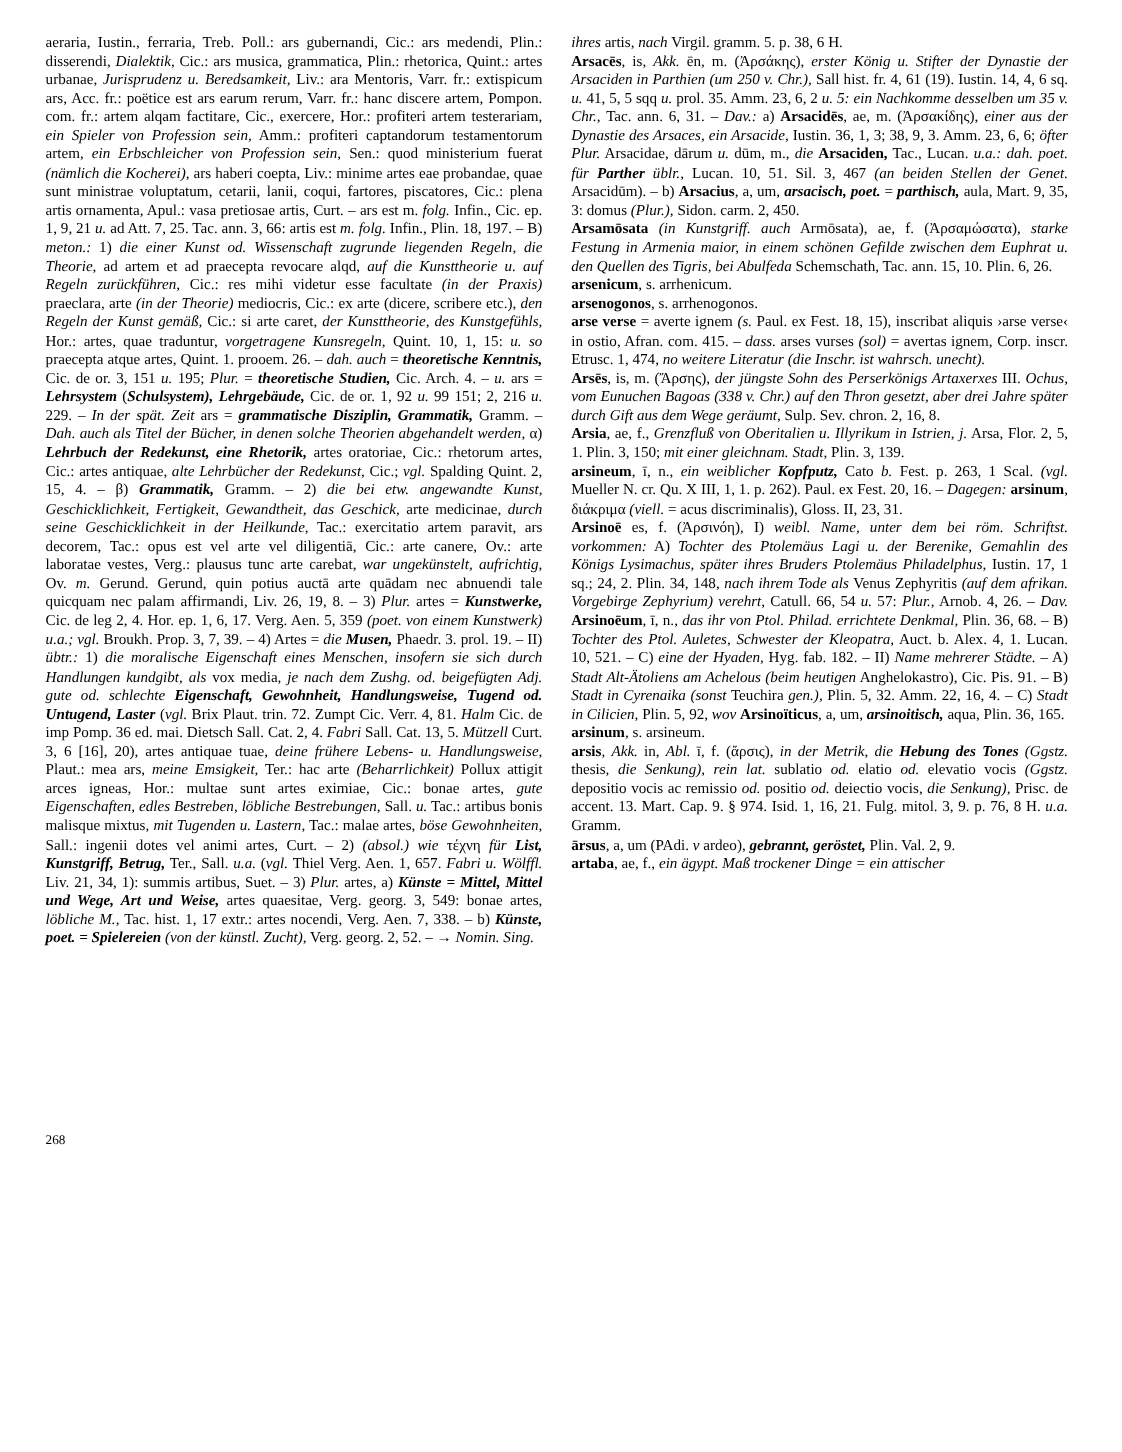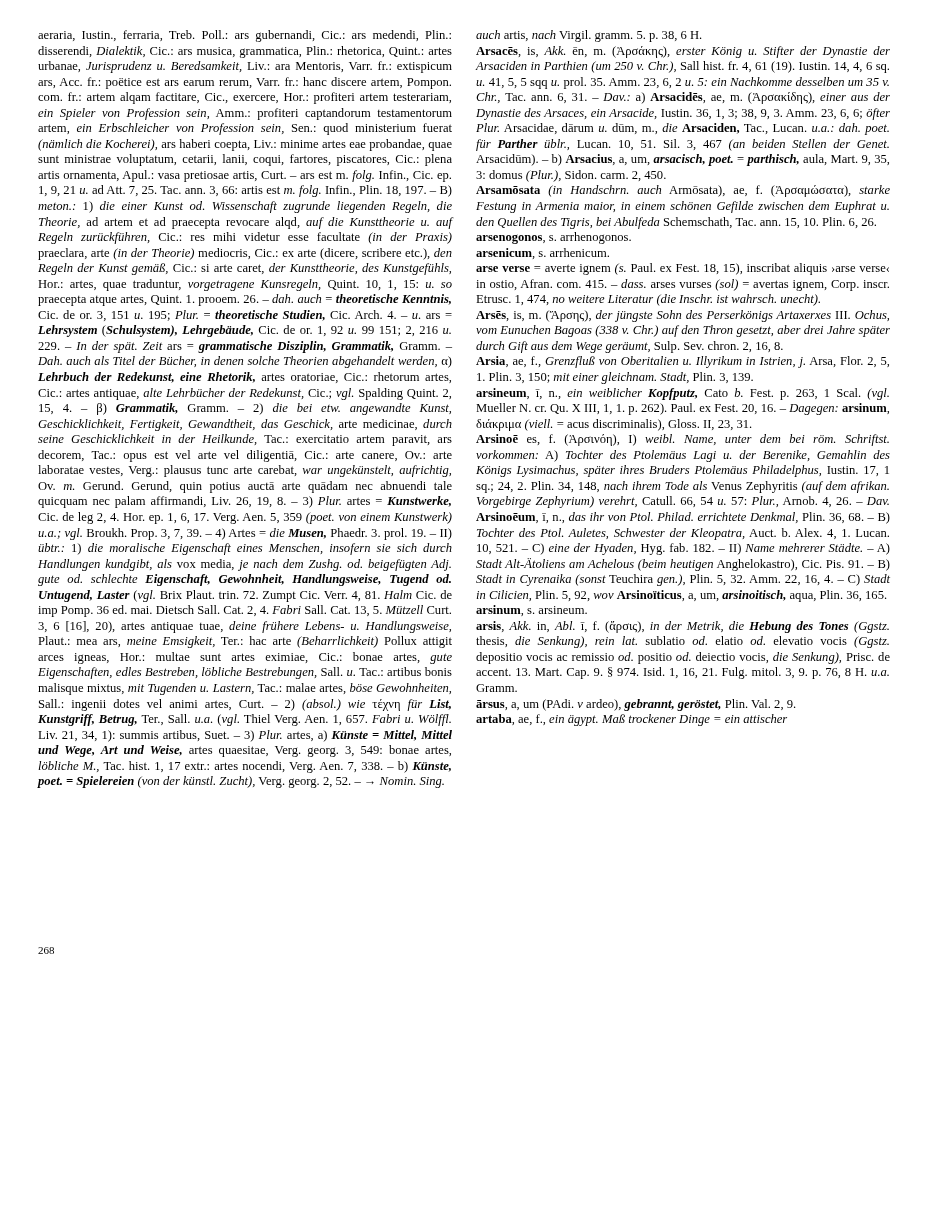--- a/index.html
+++ b/index.html
@@ -59,25 +59,25 @@
 <body>
 
 <div class="page">
   <div class="columns">
 
     <div class="col">
       <p class="entry">aeraria, Iustin., ferraria, Treb. Poll.: ars gubernandi, Cic.: ars medendi, Plin.: disserendi, <i>Dialektik,</i> Cic.: ars musica, grammatica, Plin.: rhetorica, Quint.: artes urbanae, <i>Jurisprudenz u. Beredsamkeit,</i> Liv.: ara Mentoris, Varr. fr.: extispicum ars, Acc. fr.: poëtice est ars earum rerum, Varr. fr.: hanc discere artem, Pompon. com. fr.: artem alqam factitare, Cic., exercere, Hor.: profiteri artem testerariam, <i>ein Spieler von Profession sein,</i> Amm.: profiteri captandorum testamentorum artem, <i>ein Erbschleicher von Profession sein,</i> Sen.: quod ministerium fuerat <i>(nämlich die Kocherei),</i> ars haberi coepta, Liv.: minime artes eae probandae, quae sunt ministrae voluptatum, cetarii, lanii, coqui, fartores, piscatores, Cic.: plena artis ornamenta, Apul.: vasa pretiosae artis, Curt. – ars est m. <i>folg.</i> Infin., Cic. ep. 1, 9, 21 <i>u.</i> ad Att. 7, 25. Tac. ann. 3, 66: artis est <i>m. folg.</i> Infin., Plin. 18, 197. – B) <i>meton.:</i> 1) <i>die einer Kunst od. Wissenschaft zugrunde liegenden Regeln, die Theorie,</i> ad artem et ad praecepta revocare alqd, <i>auf die Kunsttheorie u. auf Regeln zurückführen,</i> Cic.: res mihi videtur esse facultate <i>(in der Praxis)</i> praeclara, arte <i>(in der Theorie)</i> mediocris, Cic.: ex arte (dicere, scribere etc.), <i>den Regeln der Kunst gemäß,</i> Cic.: si arte caret, <i>der Kunsttheorie, des Kunstgefühls,</i> Hor.: artes, quae traduntur, <i>vorgetragene Kunsregeln,</i> Quint. 10, 1, 15: <i>u. so</i> praecepta atque artes, Quint. 1. prooem. 26. – <i>dah. auch</i> = <b><i>theoretische Kenntnis,</i></b> Cic. de or. 3, 151 <i>u.</i> 195; <i>Plur.</i> = <b><i>theoretische Studien,</i></b> Cic. Arch. 4. – <i>u.</i> ars = <b><i>Lehrsystem</i></b> (<b><i>Schulsystem),</i></b> <b><i>Lehrgebäude,</i></b> Cic. de or. 1, 92 <i>u.</i> 99 151; 2, 216 <i>u.</i> 229. – <i>In der spät. Zeit</i> ars = <b><i>grammatische Disziplin, Grammatik,</i></b> Gramm. – <i>Dah. auch als Titel der Bücher, in denen solche Theorien abgehandelt werden,</i> α) <b><i>Lehrbuch der Redekunst, eine Rhetorik,</i></b> artes oratoriae, Cic.: rhetorum artes, Cic.: artes antiquae, <i>alte Lehrbücher der Redekunst,</i> Cic.; <i>vgl.</i> Spalding Quint. 2, 15, 4. – β) <b><i>Grammatik,</i></b> Gramm. – 2) <i>die bei etw. angewandte Kunst, Geschicklichkeit, Fertigkeit, Gewandtheit, das Geschick,</i> arte medicinae, <i>durch seine Geschicklichkeit in der Heilkunde,</i> Tac.: exercitatio artem paravit, ars decorem, Tac.: opus est vel arte vel diligentiā, Cic.: arte canere, Ov.: arte laboratae vestes, Verg.: plausus tunc arte carebat, <i>war ungekünstelt, aufrichtig,</i> Ov. <i>m.</i> Gerund. Gerund, quin potius auctā arte quādam nec abnuendi tale quicquam nec palam affirmandi, Liv. 26, 19, 8. – 3) <i>Plur.</i> artes = <b><i>Kunstwerke,</i></b> Cic. de leg 2, 4. Hor. ep. 1, 6, 17. Verg. Aen. 5, 359 <i>(poet. von einem Kunstwerk) u.a.; vgl.</i> Broukh. Prop. 3, 7, 39. – 4) Artes = <i>die</i> <b><i>Musen,</i></b> Phaedr. 3. prol. 19. – II) <i>übtr.:</i> 1) <i>die moralische Eigenschaft eines Menschen, insofern sie sich durch Handlungen kundgibt, als</i> vox media, <i>je nach dem Zushg. od. beigefügten Adj. gute od. schlechte</i> <b><i>Eigenschaft, Gewohnheit, Handlungsweise, Tugend od. Untugend, Laster</i></b> (<i>vgl.</i> Brix Plaut. trin. 72. Zumpt Cic. Verr. 4, 81. <i>Halm</i> Cic. de imp Pomp. 36 ed. mai. Dietsch Sall. Cat. 2, 4. <i>Fabri</i> Sall. Cat. 13, 5. <i>Mützell</i> Curt. 3, 6 [16], 20), artes antiquae tuae, <i>deine frühere Lebens- u. Handlungsweise,</i> Plaut.: mea ars, <i>meine Emsigkeit,</i> Ter.: hac arte <i>(Beharrlichkeit)</i> Pollux attigit arces igneas, Hor.: multae sunt artes eximiae, Cic.: bonae artes, <i>gute Eigenschaften, edles Bestreben, löbliche Bestrebungen,</i> Sall. <i>u.</i> Tac.: artibus bonis malisque mixtus, <i>mit Tugenden u. Lastern,</i> Tac.: malae artes, <i>böse Gewohnheiten,</i> Sall.: ingenii dotes vel animi artes, Curt. – 2) <i>(absol.) wie</i> τέχνη <i>für</i> <b><i>List, Kunstgriff, Betrug,</i></b> Ter., Sall. <i>u.a.</i> (<i>vgl.</i> Thiel Verg. Aen. 1, 657. <i>Fabri u. Wölffl.</i> Liv. 21, 34, 1): summis artibus, Suet. – 3) <i>Plur.</i> artes, a) <b><i>Künste = Mittel, Mittel und Wege, Art und Weise,</i></b> artes quaesitae, Verg. georg. 3, 549: bonae artes, <i>löbliche M.,</i> Tac. hist. 1, 17 extr.: artes nocendi, Verg. Aen. 7, 338. – b) <b><i>Künste, poet. = Spielereien</i></b> <i>(von der künstl. Zucht),</i> Verg. georg. 2, 52. – → <i>Nomin. Sing.</i></p>
     </div>
 
     <div class="col">
-      <p class="entry"><i>auch</i> artis, <i>nach</i> Virgil. gramm. 5. p. 38, 6 H.</p>
+      <p class="entry"><i>ihres</i> artis, <i>nach</i> Virgil. gramm. 5. p. 38, 6 H.</p>
       <p class="entry"><b>Arsacēs</b>, is, <i>Akk.</i> ēn, m. (Ἀρσάκης), <i>erster König u. Stifter der Dynastie der Arsaciden in Parthien (um 250 v. Chr.),</i> Sall hist. fr. 4, 61 (19). Iustin. 14, 4, 6 sq. <i>u.</i> 41, 5, 5 sqq <i>u.</i> prol. 35. Amm. 23, 6, 2 <i>u. 5: ein Nachkomme desselben um 35 v. Chr.,</i> Tac. ann. 6, 31. – <i>Dav.:</i> a) <b>Arsacidēs</b>, ae, m. (Ἀρσακίδης), <i>einer aus der Dynastie des Arsaces, ein Arsacide,</i> Iustin. 36, 1, 3; 38, 9, 3. Amm. 23, 6, 6; <i>öfter Plur.</i> Arsacidae, dārum <i>u.</i> dūm, m., <i>die</i> <b>Arsaciden,</b> Tac., Lucan. <i>u.a.: dah. poet. für</i> <b><i>Parther</i></b> <i>üblr.,</i> Lucan. 10, 51. Sil. 3, 467 <i>(an beiden Stellen der Genet.</i> Arsacidūm). – b) <b>Arsacius</b>, a, um, <b><i>arsacisch, poet.</i></b> = <b><i>parthisch,</i></b> aula, Mart. 9, 35, 3: domus <i>(Plur.),</i> Sidon. carm. 2, 450.</p>
-      <p class="entry"><b>Arsamōsata</b> <i>(in Handschrn. auch</i> Armōsata), ae, f. (Ἀρσαμώσατα), <i>starke Festung in Armenia maior, in einem schönen Gefilde zwischen dem Euphrat u. den Quellen des Tigris, bei Abulfeda</i> Schemschath, Tac. ann. 15, 10. Plin. 6, 26.</p>
+      <p class="entry"><b>Arsamōsata</b> <i>(in Kunstgriff. auch</i> Armōsata), ae, f. (Ἀρσαμώσατα), <i>starke Festung in Armenia maior, in einem schönen Gefilde zwischen dem Euphrat u. den Quellen des Tigris, bei Abulfeda</i> Schemschath, Tac. ann. 15, 10. Plin. 6, 26.</p>
+      <p class="entry"><b>arsenicum</b>, s. arrhenicum.</p>
       <p class="entry"><b>arsenogonos</b>, s. arrhenogonos.</p>
-      <p class="entry"><b>arsenicum</b>, s. arrhenicum.</p>
       <p class="entry"><b>arse verse</b> = averte ignem <i>(s.</i> Paul. ex Fest. 18, 15), inscribat aliquis ›arse verse‹ in ostio, Afran. com. 415. – <i>dass.</i> arses vurses <i>(sol)</i> = avertas ignem, Corp. inscr. Etrusc. 1, 474, <i>no weitere Literatur (die Inschr. ist wahrsch. unecht).</i></p>
       <p class="entry"><b>Arsēs</b>, is, m. (Ἄρσης), <i>der jüngste Sohn des Perserkönigs Artaxerxes</i> III. <i>Ochus, vom Eunuchen Bagoas (338 v. Chr.) auf den Thron gesetzt, aber drei Jahre später durch Gift aus dem Wege geräumt,</i> Sulp. Sev. chron. 2, 16, 8.</p>
       <p class="entry"><b>Arsia</b>, ae, f., <i>Grenzfluß von Oberitalien u. Illyrikum in Istrien, j.</i> Arsa, Flor. 2, 5, 1. Plin. 3, 150; <i>mit einer gleichnam. Stadt,</i> Plin. 3, 139.</p>
       <p class="entry"><b>arsineum</b>, ī, n., <i>ein weiblicher</i> <b><i>Kopfputz,</i></b> Cato <i>b.</i> Fest. p. 263, 1 Scal. <i>(vgl.</i> Mueller N. cr. Qu. X III, 1, 1. p. 262). Paul. ex Fest. 20, 16. – <i>Dagegen:</i> <b>arsinum</b>, διάκριμα <i>(viell.</i> = acus discriminalis), Gloss. II, 23, 31.</p>
       <p class="entry"><b>Arsinoē</b> es, f. (Ἀρσινόη), I) <i>weibl. Name, unter dem bei röm. Schriftst. vorkommen:</i> A) <i>Tochter des Ptolemäus Lagi u. der Berenike, Gemahlin des Königs Lysimachus, später ihres Bruders Ptolemäus Philadelphus,</i> Iustin. 17, 1 sq.; 24, 2. Plin. 34, 148, <i>nach ihrem Tode als</i> Venus Zephyritis <i>(auf dem afrikan. Vorgebirge Zephyrium) verehrt,</i> Catull. 66, 54 <i>u.</i> 57: <i>Plur.,</i> Arnob. 4, 26. – <i>Dav.</i> <b>Arsinoēum</b>, ī, n., <i>das ihr von Ptol. Philad. errichtete Denkmal,</i> Plin. 36, 68. – B) <i>Tochter des Ptol. Auletes, Schwester der Kleopatra,</i> Auct. b. Alex. 4, 1. Lucan. 10, 521. – C) <i>eine der Hyaden,</i> Hyg. fab. 182. – II) <i>Name mehrerer Städte.</i> – A) <i>Stadt Alt-Ätoliens am Achelous (beim heutigen</i> Anghelokastro), Cic. Pis. 91. – B) <i>Stadt in Cyrenaika (sonst</i> Teuchira <i>gen.),</i> Plin. 5, 32. Amm. 22, 16, 4. – C) <i>Stadt in Cilicien,</i> Plin. 5, 92, <i>wov</i> <b>Arsinoïticus</b>, a, um, <b><i>arsinoitisch,</i></b> aqua, Plin. 36, 165.</p>
       <p class="entry"><b>arsinum</b>, s. arsineum.</p>
       <p class="entry"><b>arsis</b>, <i>Akk.</i> in, <i>Abl.</i> ī, f. (ἄρσις), <i>in der Metrik, die</i> <b><i>Hebung des Tones</i></b> <i>(Ggstz.</i> thesis, <i>die Senkung), rein lat.</i> sublatio <i>od.</i> elatio <i>od.</i> elevatio vocis <i>(Ggstz.</i> depositio vocis ac remissio <i>od.</i> positio <i>od.</i> deiectio vocis, <i>die Senkung),</i> Prisc. de accent. 13. Mart. Cap. 9. § 974. Isid. 1, 16, 21. Fulg. mitol. 3, 9. p. 76, 8 H. <i>u.a.</i> Gramm.</p>
       <p class="entry"><b>ārsus</b>, a, um (PAdi. <i>v</i> ardeo), <b><i>gebrannt, geröstet,</i></b> Plin. Val. 2, 9.</p>
       <p class="entry"><b>artaba</b>, ae, f., <i>ein ägypt. Maß trockener Dinge = ein attischer</i></p>
     </div>

